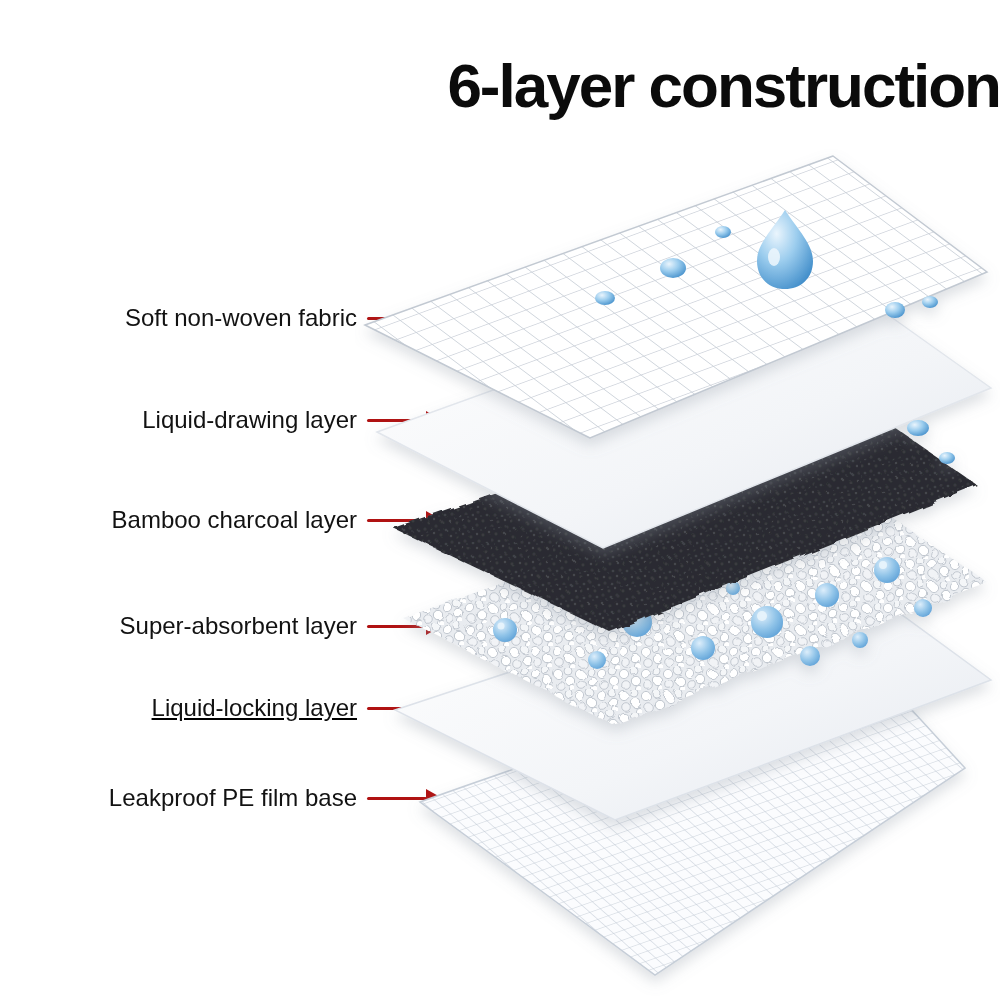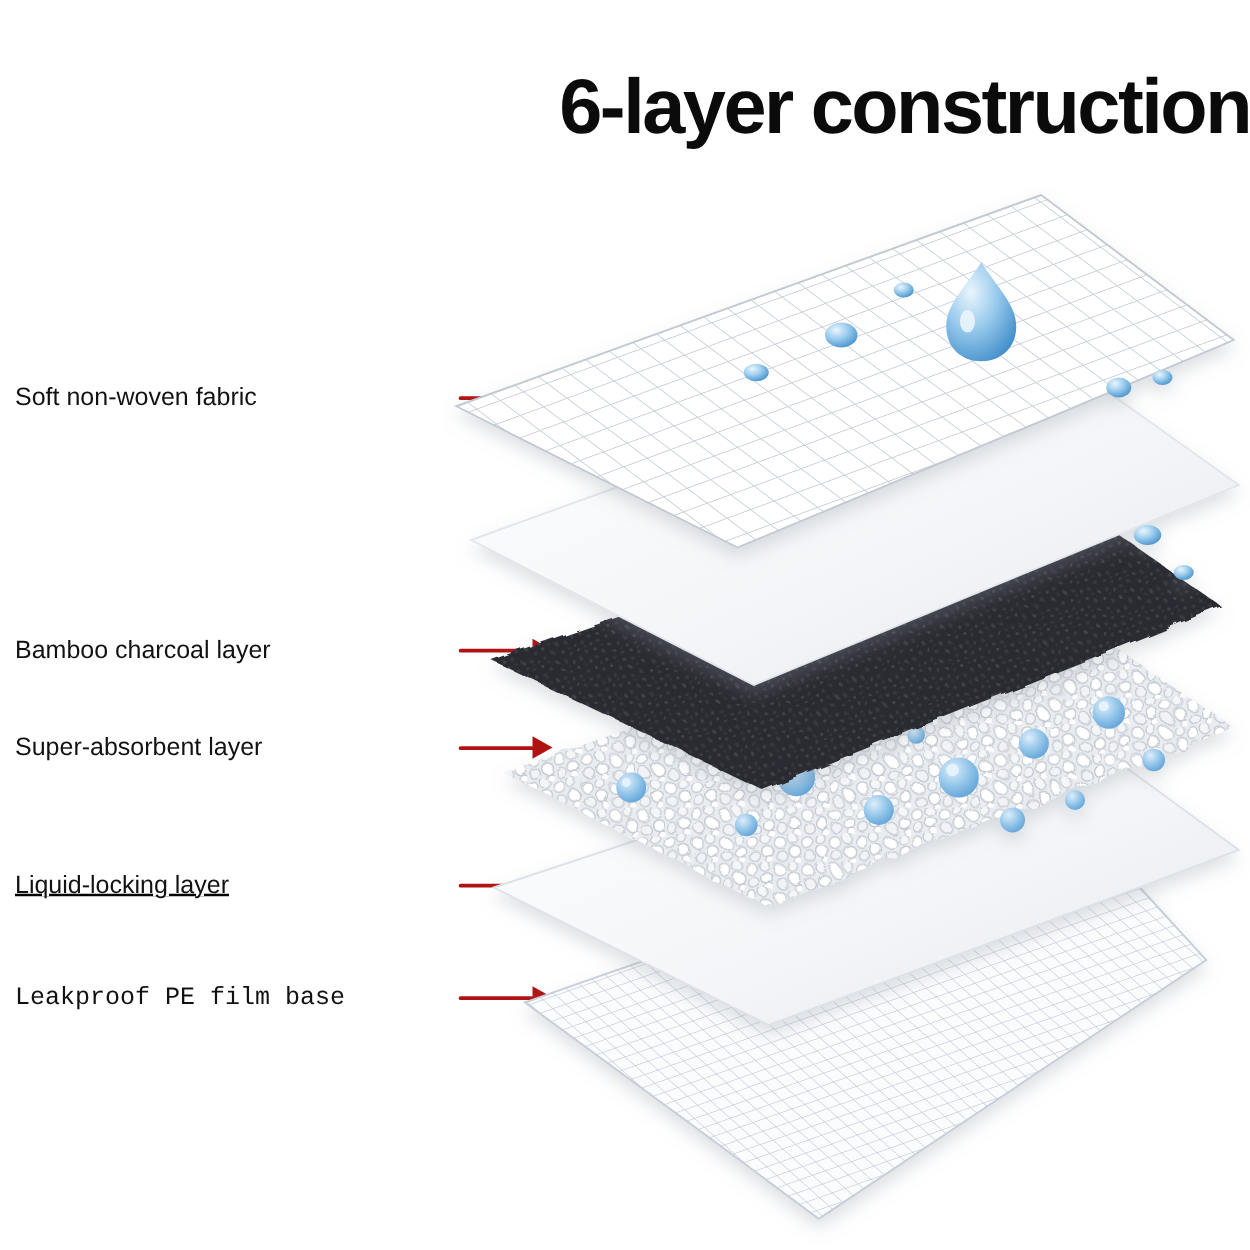--- a/index.html
+++ b/index.html
@@ -14,50 +14,57 @@
     position:absolute; top:50px; left:0; width:100%;
     text-align:right; font-size:62px; font-weight:800;
     color:#0b0b0b; letter-spacing:-2px;
   }
 
   .label-row{
     position:absolute; left:12px; height:44px;
     display:flex; align-items:center;
   }
   .label-text{
-    width:345px; text-align:left;
-    font-size:20px; color:#121212; font-weight:400;
+    width:345px; text-align:right;
+    font-size:24px; color:#121212; font-weight:400;
     white-space:nowrap;
   }
   .pointer{ display:flex; align-items:center; margin-left:10px; }
   .pointer-line{
     width:60px; height:3px; border-radius:2px;
     background:var(--accent,#b01212);
   }
   .pointer-head{
     width:0; height:0; margin-left:-1px;
     border-top:9px solid transparent;
     border-bottom:9px solid transparent;
     border-left:16px solid var(--accent,#b01212);
   }
 
   .row-1{ top:296px; } .row-2{ top:398px; } .row-3{ top:498px; }
-  .row-4{ top:576px; } .row-5{ top:686px;text-decoration:underline; } .row-6{ top:776px;font-family:Liberation Mono, monospace; }
+  .row-4{ top:604px; } .row-5{ top:686px;text-decoration:underline; } .row-6{ top:776px; }
 
   .stack{ position:absolute; left:355px; top:140px; width:645px; height:860px; }
 </style>
 </head>
 <body>
 
 <div class="canvas">
 
   <h1 class="title">6-layer construction</h1>
 
   <div class="label-row row-1">
     <span class="label-text">Soft non-woven fabric</span>
+    <span class="pointer">
+        <span class="pointer-line"></span>
+        <span class="pointer-head"></span>
+      </span>
+  </div>
+  <div class="label-row row-2">
+    <span class="label-text">Liquid-drawing layer</span>
     <span class="pointer">
         <span class="pointer-line"></span>
         <span class="pointer-head"></span>
       </span>
   </div>
   <div class="label-row row-3">
     <span class="label-text">Bamboo charcoal layer</span>
     <span class="pointer">
         <span class="pointer-line"></span>
         <span class="pointer-head"></span>

